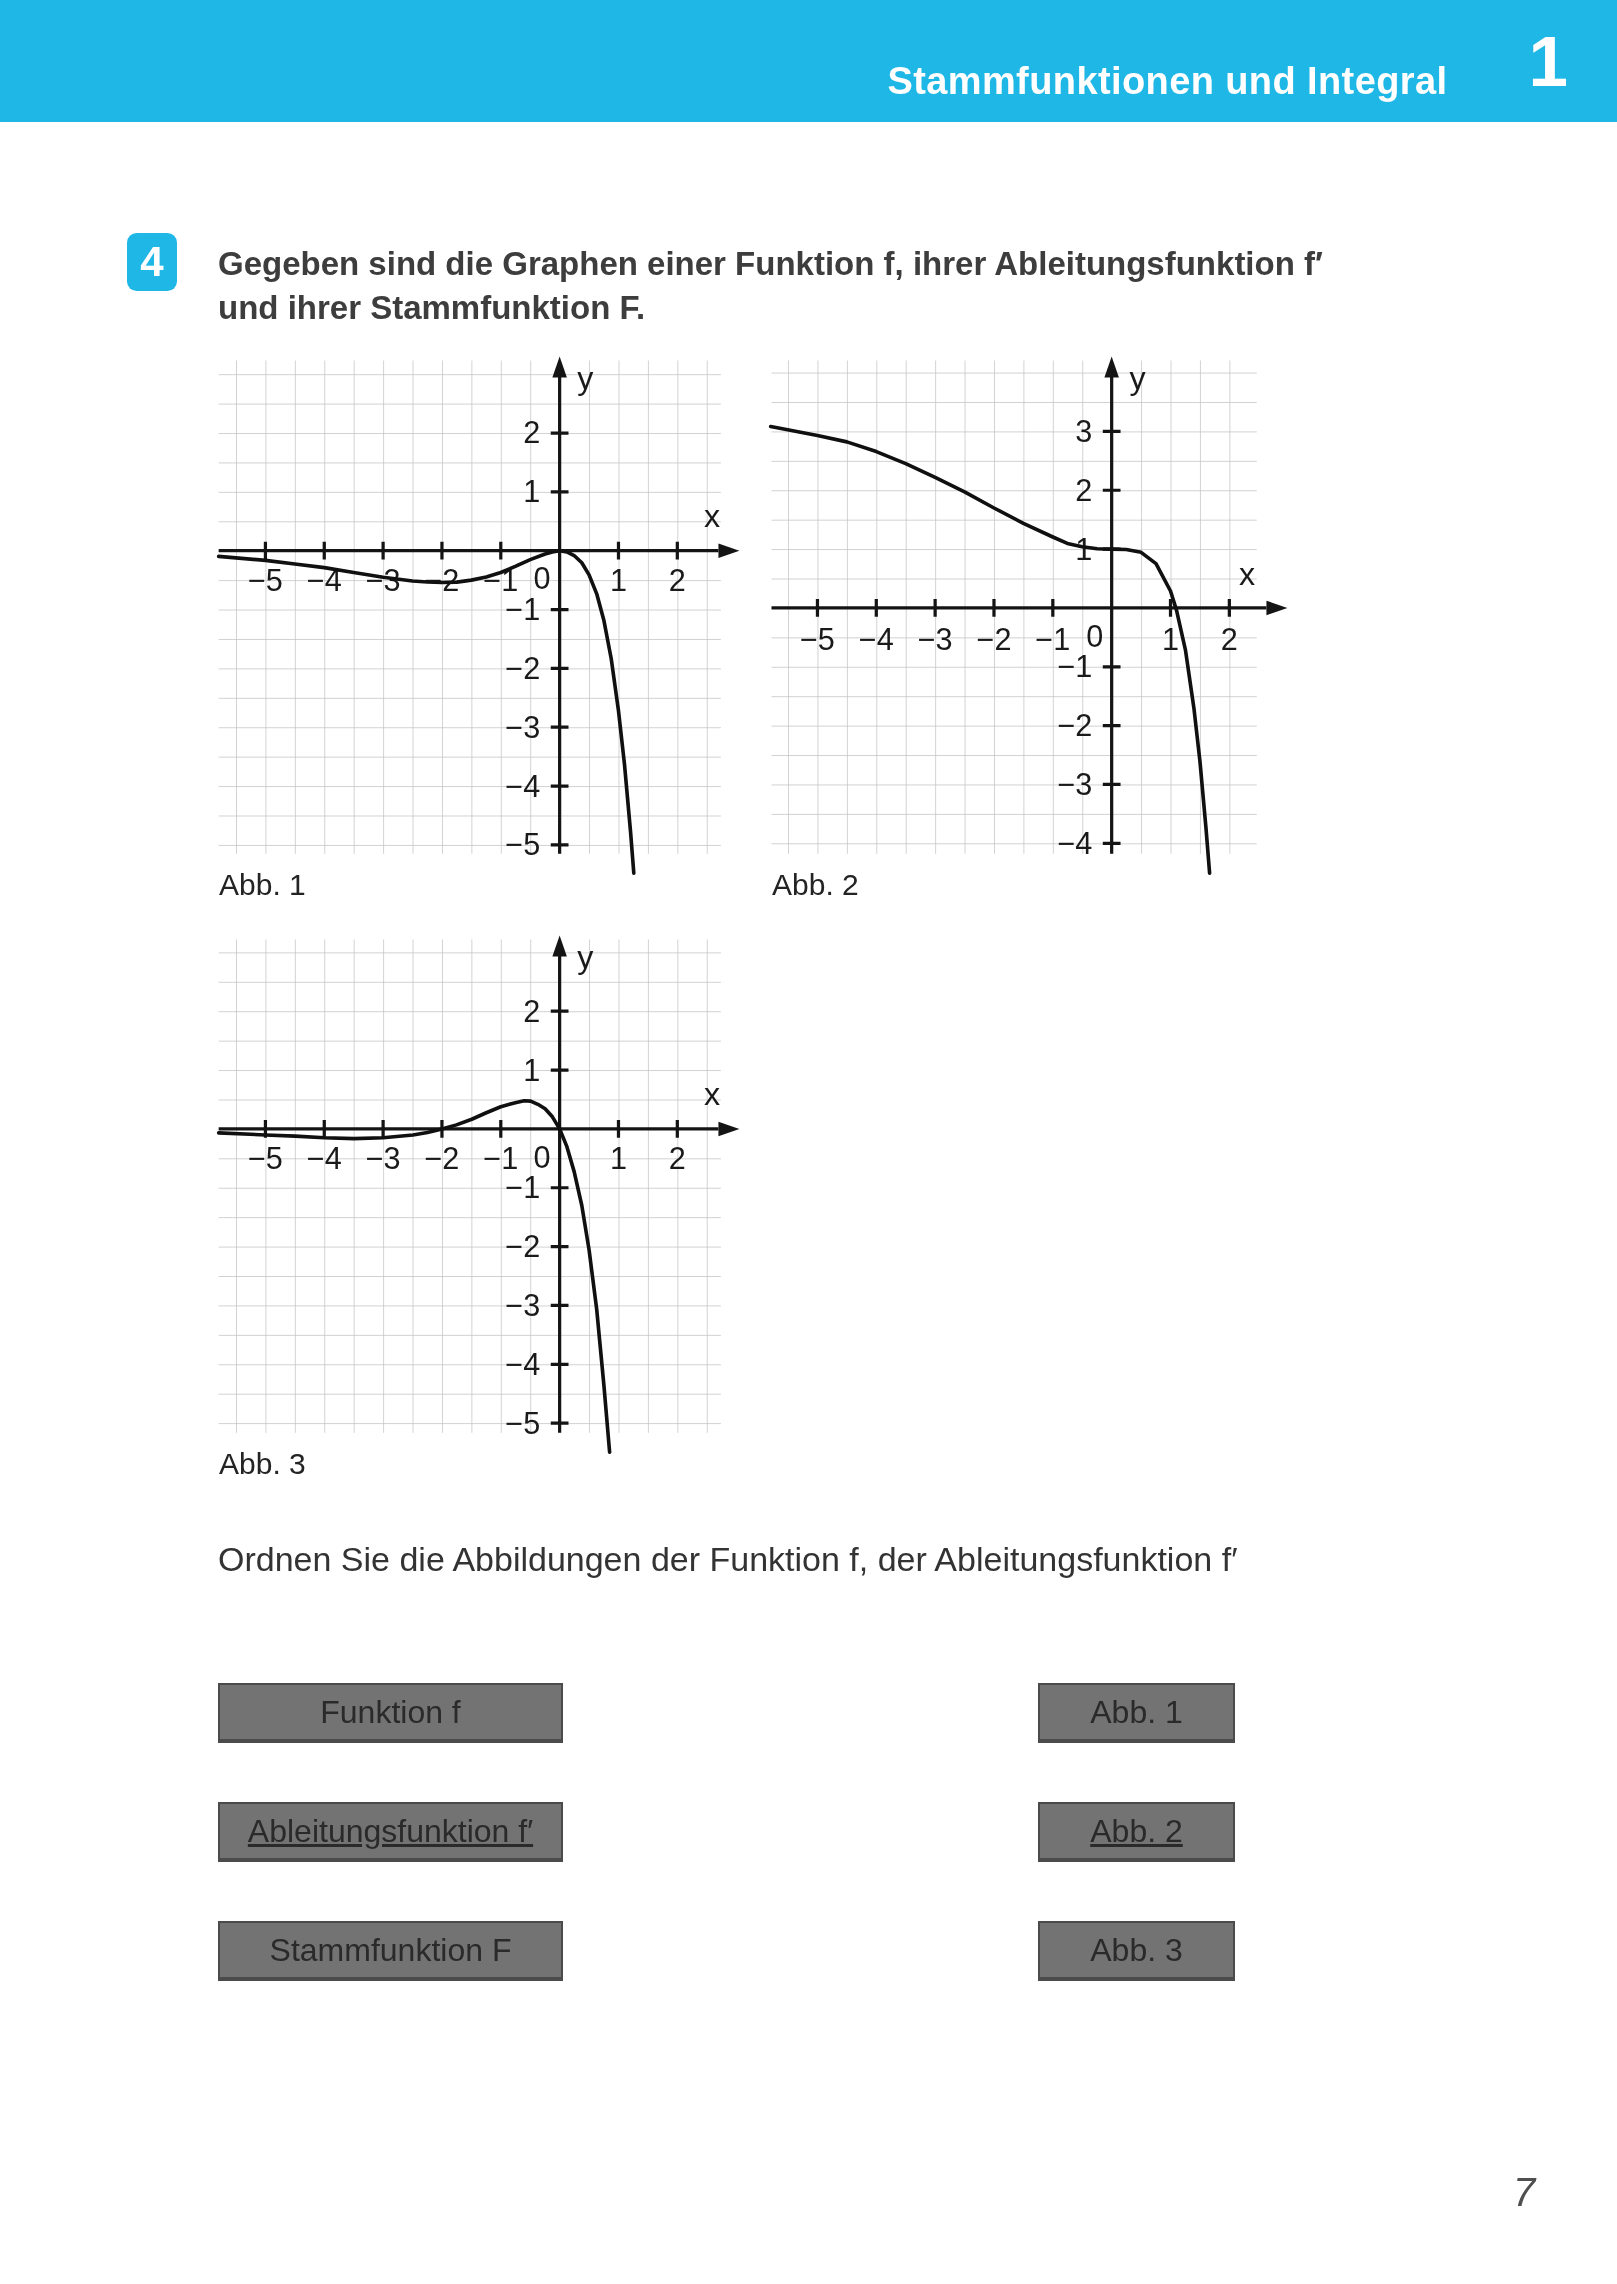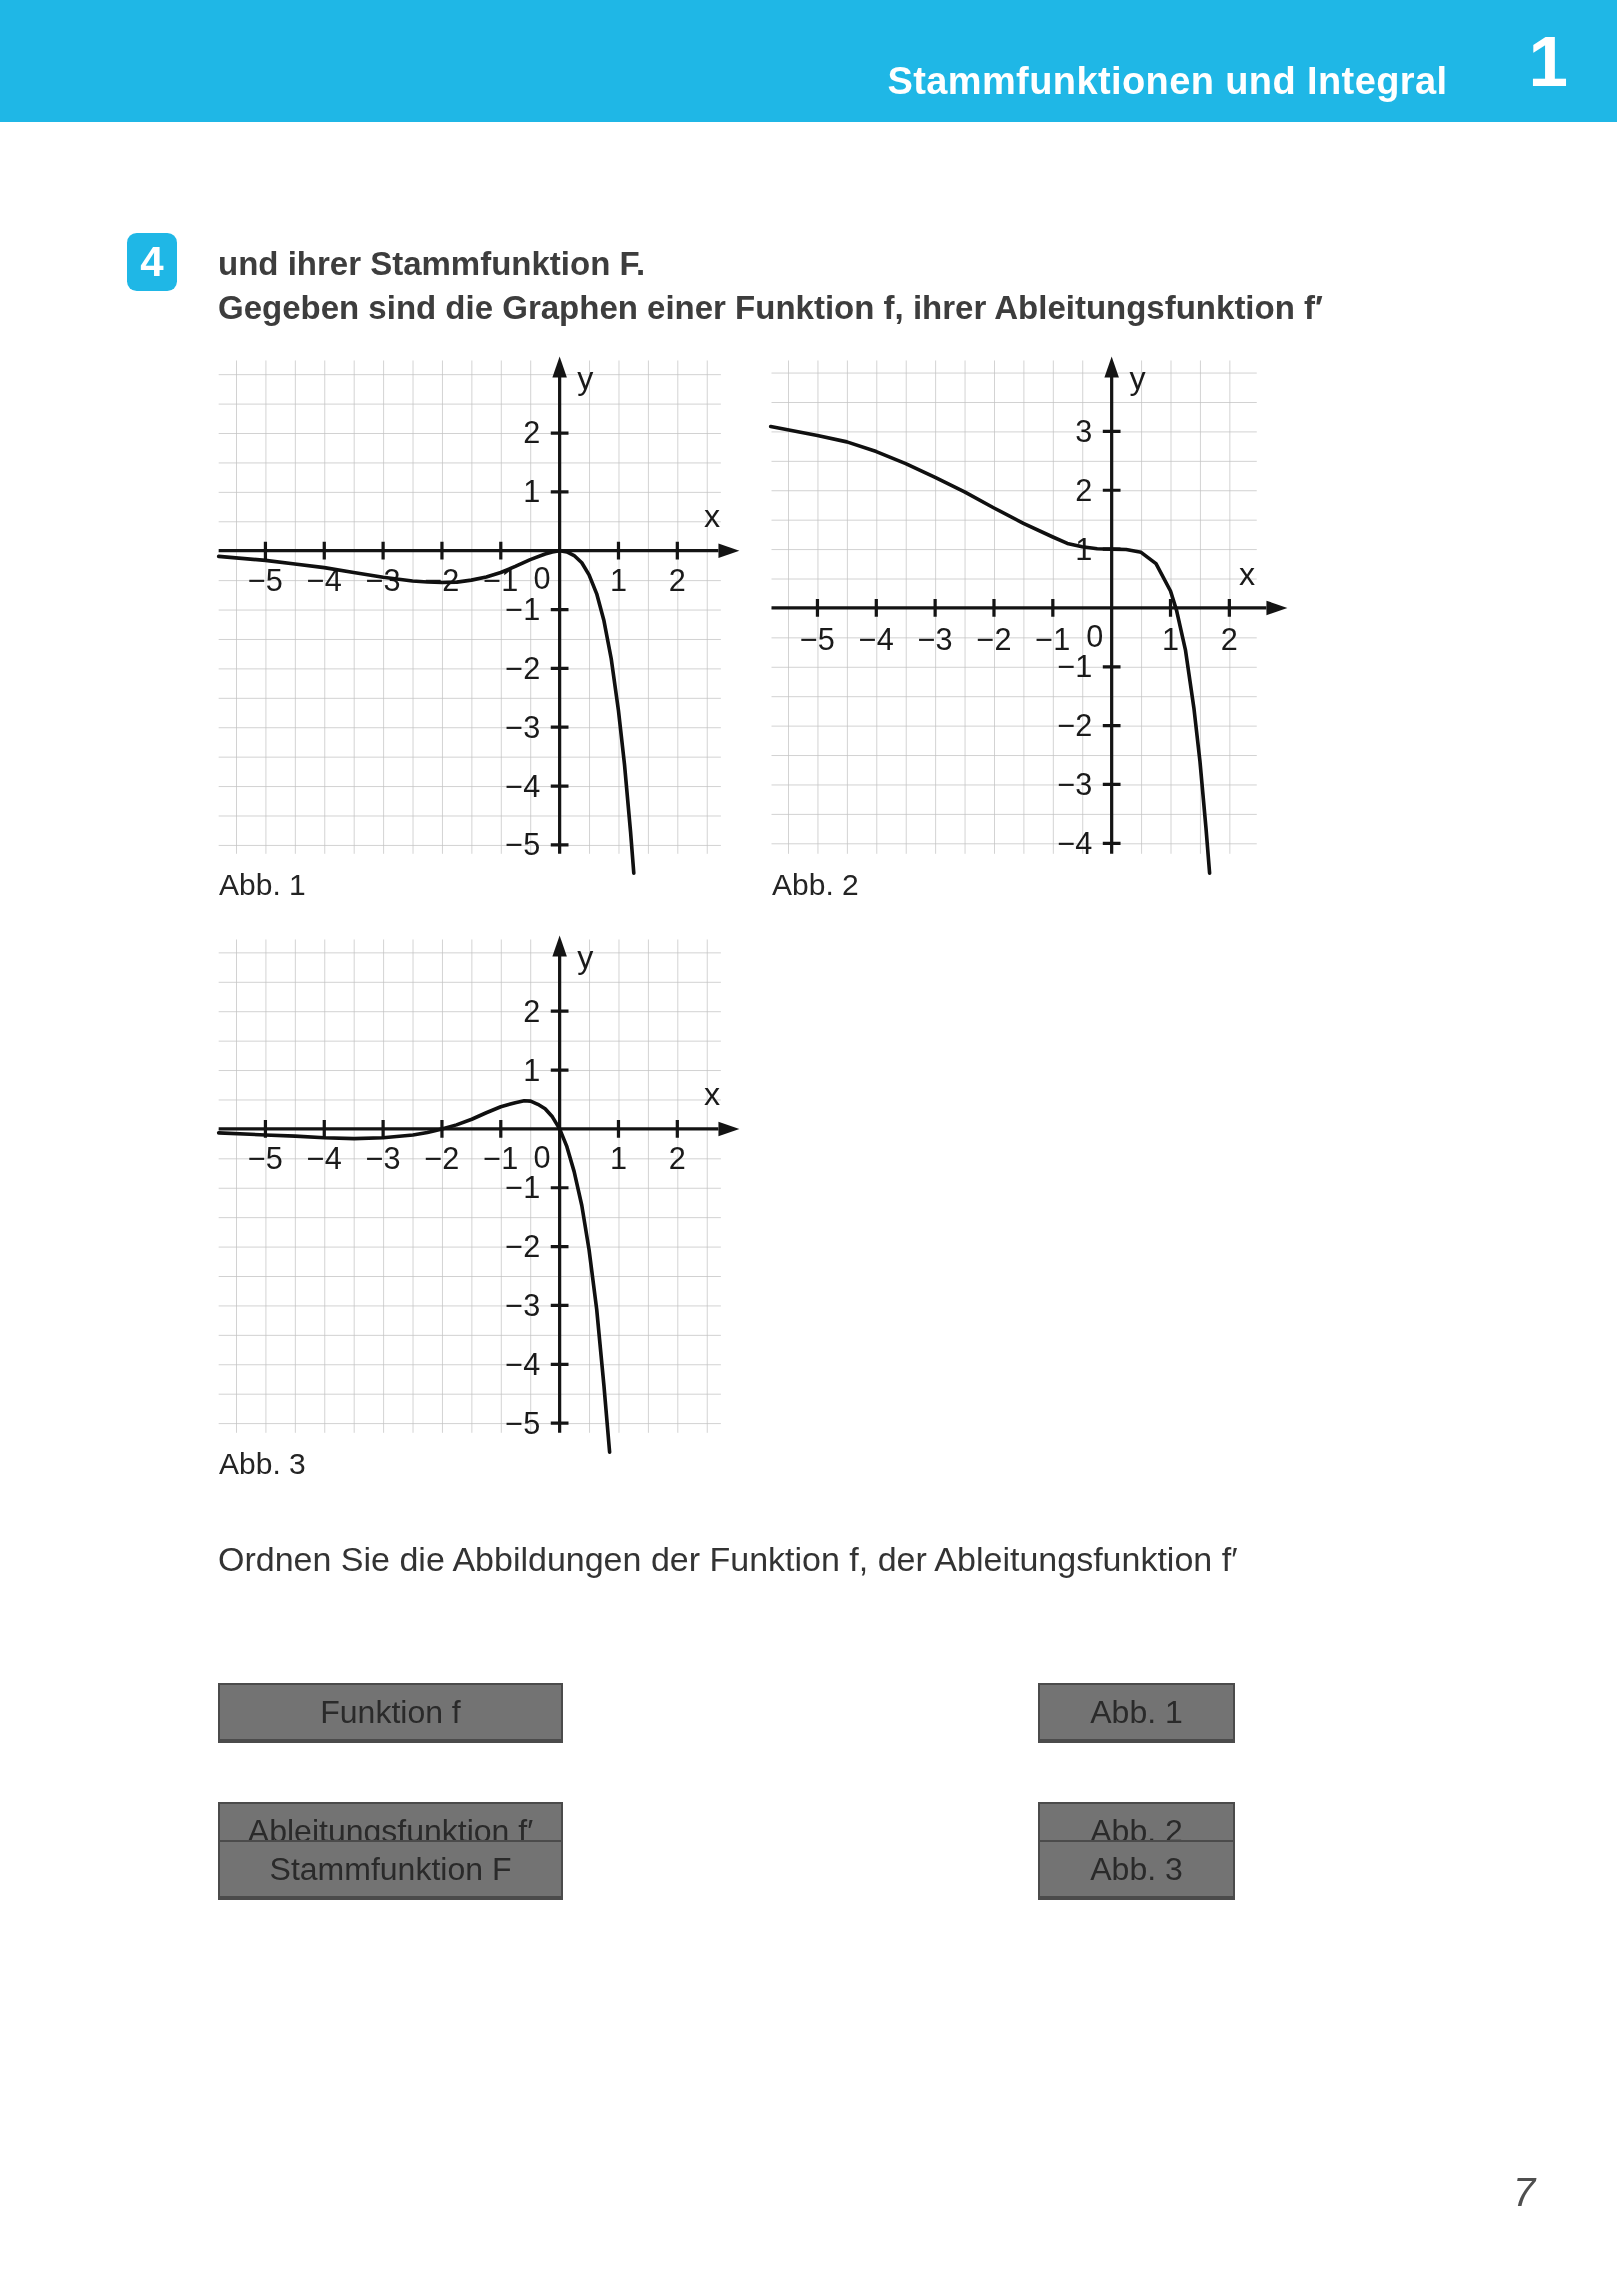--- a/index.html
+++ b/index.html
@@ -40,38 +40,38 @@
   }
   
   .mbox{
     position:absolute;height:60px;box-sizing:border-box;background:#737373;
     border:2.4px solid #4b4b4b;border-bottom-width:4px;
     display:flex;align-items:center;justify-content:center;
     font-size:32px;color:#2a2a2a;
   }
   .mbox.left{left:218px;width:345px;}
   .mbox.right{left:1038px;width:197px;}
-  .row1{top:1683px;} .row2{top:1802px;text-decoration:underline;} .row3{top:1840px;}
+  .row1{top:1683px;} .row2{top:1802px;text-decoration:underline;} .row3{top:1921px;}
   
   .pagenum{position:absolute;left:1513px;top:2170px;font-size:40px;font-style:italic;color:#4f4f4f;}
 </style>
 </head>
 <body>
 
 <div class="page">
 
   <div class="header">
     <span class="header-title">Stammfunktionen und Integral</span>
     <span class="header-num">1</span>
   </div>
 
   <div class="task-badge">4</div>
   <div class="task-text">
+    <div>Gegeben sind die Graphen einer Funktion f, ihrer Ableitungsfunktion f′</div>
     <div>und ihrer Stammfunktion F.</div>
-    <div>Gegeben sind die Graphen einer Funktion f, ihrer Ableitungsfunktion f′</div>
   </div>
 
   <svg class="graph" style="left:209px;top:354px;" width="532" height="524" viewBox="0 0 660 650">
     <defs>
       <pattern id="grid1" width="36.5" height="36.5" x="33.5" y="25" patternUnits="userSpaceOnUse">
         <path d="M 36.5 0 L 0 0 L 0 36.5" fill="none" stroke="#c2c2c2" stroke-width="1.8"></path>
       </pattern>
     </defs>
     <rect x="12" y="8" width="623" height="612" fill="url(#grid1)"></rect>
     <path class="ax" d="M12 244 H632"></path>

